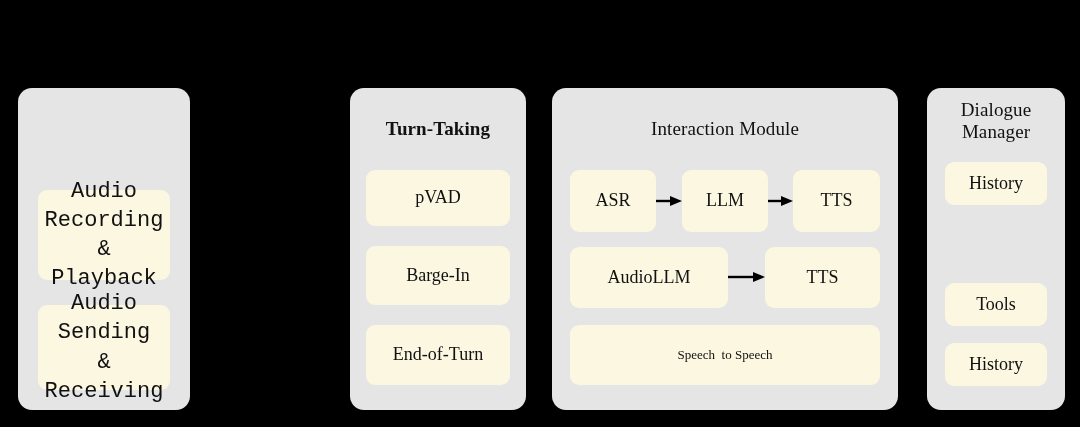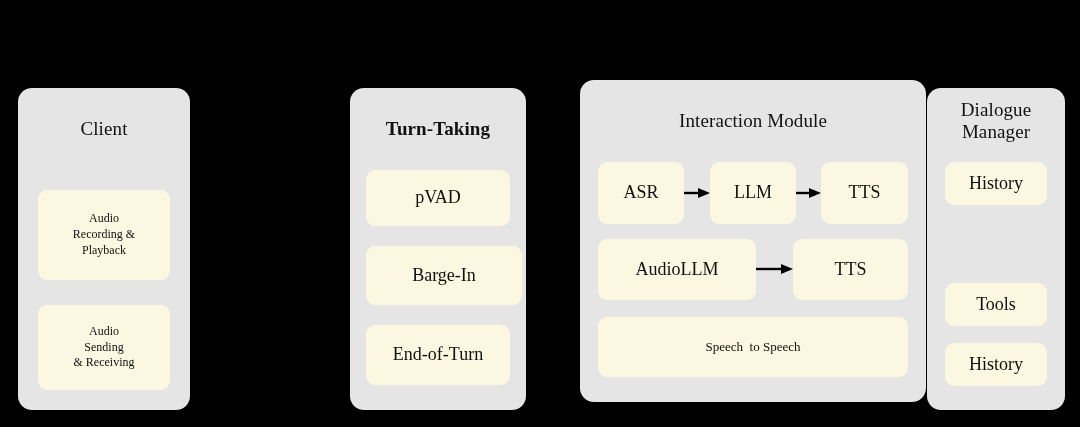--- a/index.html
+++ b/index.html
@@ -43,39 +43,40 @@
     justify-content: center;
     text-align: center;
     box-sizing: border-box;
     font-size: 18px;
     line-height: 1.2;
     color: #111111;
     white-space: pre-wrap;
   }
 
   .box.multi {
-    font-size: 12px;
+    font-size: 22px;
     line-height: 1.32;
+    font-family: Liberation Mono, monospace;
   }
 
   
   #panel-client { left: 18px; top: 88px; width: 172px; height: 322px; }
   #panel-client .panel-title { top: 30px; }
   #client-box-0 { left: 20px; top: 102px; width: 132px; height: 90px; }
   #client-box-1 { left: 20px; top: 217px; width: 132px; height: 85px; }
 
   
   #panel-turn { left: 350px; top: 88px; width: 176px; height: 322px; }
   #panel-turn .panel-title { top: 30px; font-weight: bold; }
   #turn-box-0 { left: 16px; top: 82px; width: 144px; height: 56px; }
-  #turn-box-1 { left: 16px; top: 158px; width: 156px; height: 59px; }
+  #turn-box-1 { left: 16px; top: 158px; width: 144px; height: 59px; }
   #turn-box-2 { left: 16px; top: 237px; width: 144px; height: 60px; }
 
   
-  #panel-interaction { left: 552px; top: 80px; width: 346px; height: 322px; margin-left: 28px; }
+  #panel-interaction { left: 552px; top: 88px; width: 346px; height: 322px; }
   #panel-interaction .panel-title { top: 30px; }
 
   #ia-asr  { left: 18px;  top: 82px;  width: 86px;  height: 62px; }
   #ia-llm  { left: 130px; top: 82px;  width: 86px;  height: 62px; }
   #ia-tts1 { left: 241px; top: 82px;  width: 87px;  height: 62px; }
 
   #ia-audiollm { left: 18px;  top: 159px; width: 158px; height: 61px; }
   #ia-tts2     { left: 213px; top: 159px; width: 115px; height: 61px; }
 
   #ia-s2s { left: 18px; top: 237px; width: 310px; height: 60px; font-size: 13px; }
@@ -95,21 +96,20 @@
   #panel-dialogue .panel-title { top: 11px; }
   #dm-box-0 { left: 18px; top: 74px;  width: 102px; height: 43px; }
   #dm-box-1 { left: 18px; top: 134px; width: 102px; height: 43px; }
   #dm-box-2 { left: 18px; top: 195px; width: 102px; height: 43px; }
   #dm-box-3 { left: 18px; top: 255px; width: 102px; height: 43px; }
 </style>
 </head>
 <body>
 
 <div class="panel" id="panel-client">
-  <div class="panel-title">Client</div>
   <div class="box multi" id="client-box-0">Audio
 Recording &amp;
 Playback</div>
   <div class="box multi" id="client-box-1">Audio
 Sending
 &amp; Receiving</div>
 </div>
 
 <div class="panel" id="panel-turn">
   <div class="panel-title">Turn-Taking</div>

